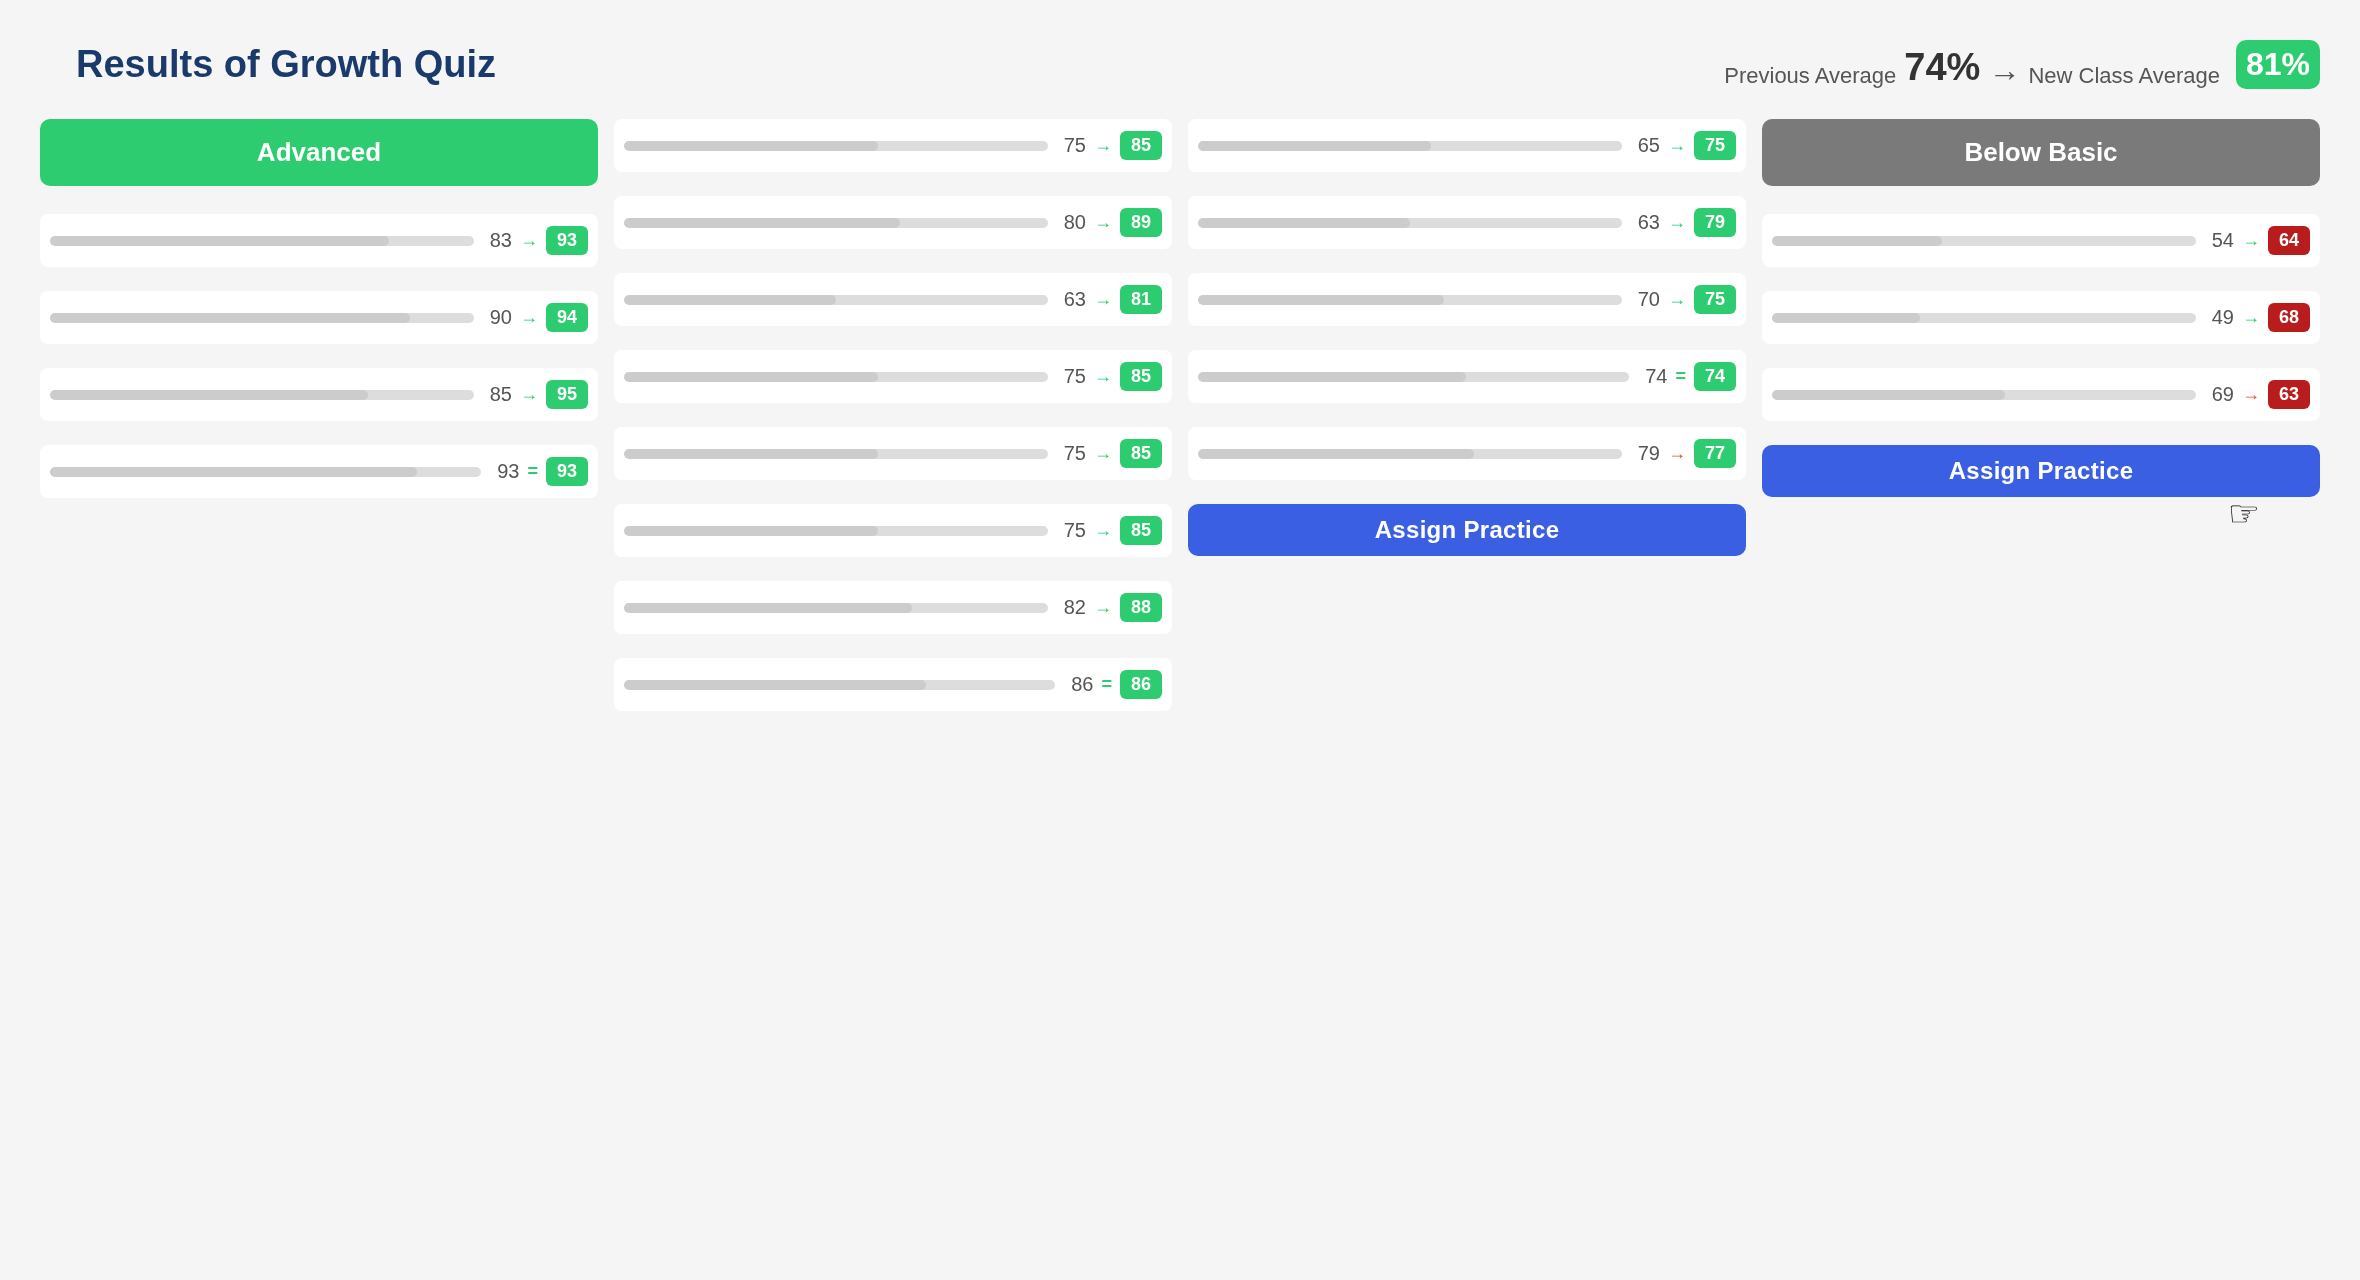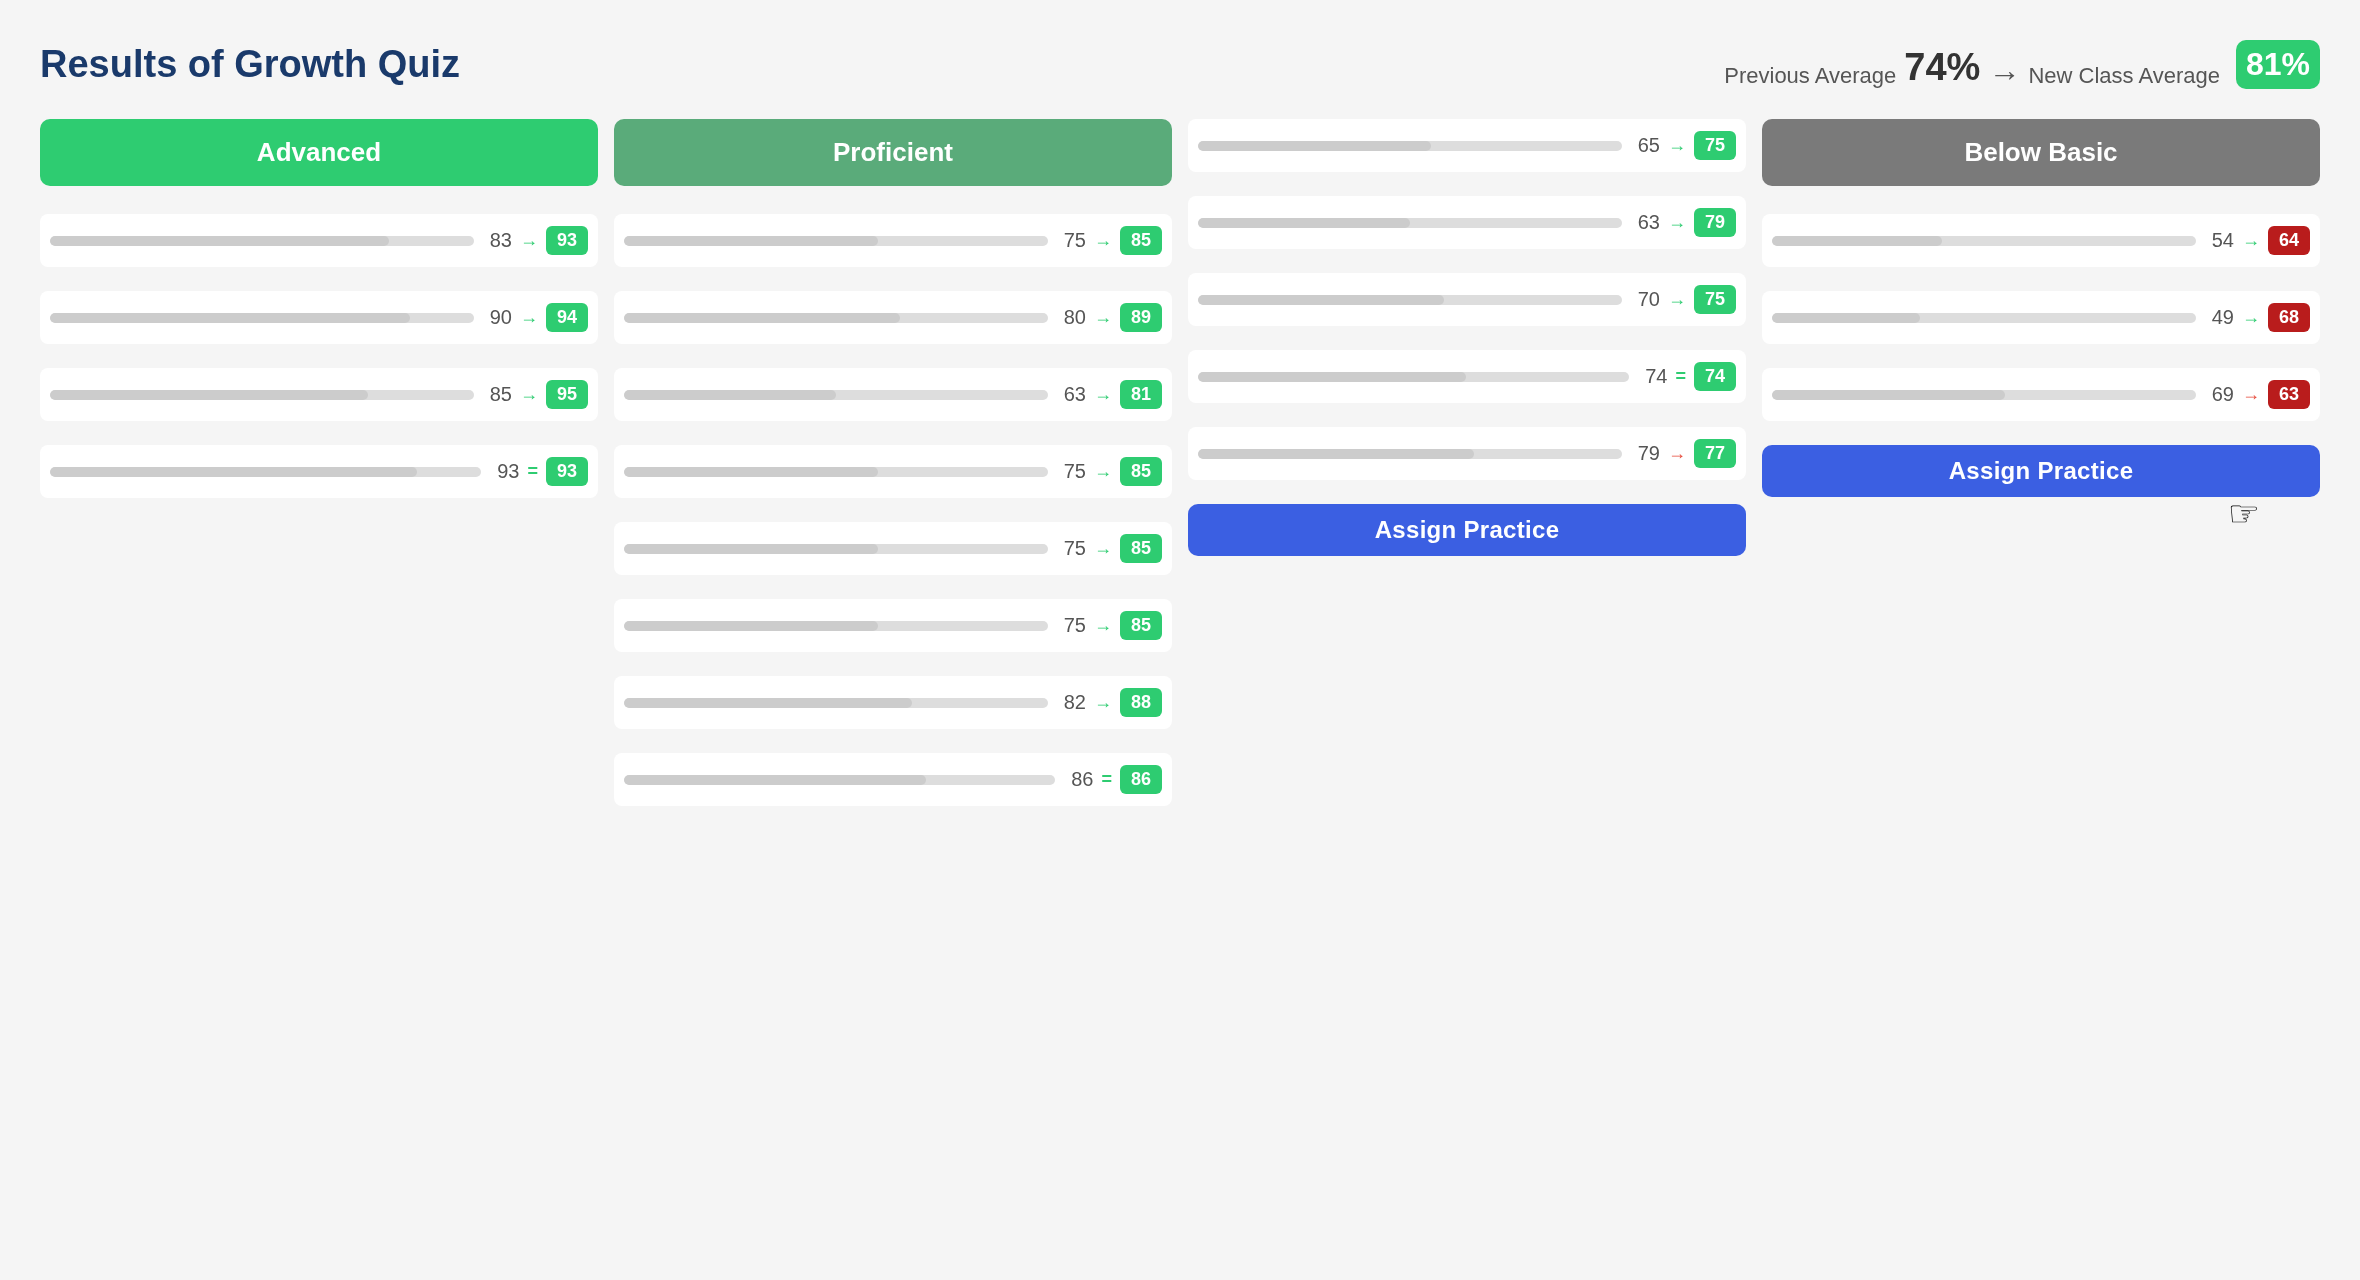--- a/index.html
+++ b/index.html
@@ -8,20 +8,21 @@
       background: #f5f5f5;
       padding: 40px 40px;
       min-height: 100vh;
     }
 
     .page-header {
       display: flex;
       align-items: center;
       justify-content: space-between;
       margin-bottom: 30px;
+      margin-left: 36px;
     }
 
     .page-title {
       font-size: 38px;
       font-weight: 800;
       color: #1a3a6b;
     }
 
     .averages {
       display: flex;
@@ -210,21 +211,20 @@
       <div class="student-row">
         <div class="progress-bar-bg">
           <div class="progress-bar-fill" style="width: 85%;"></div>
         </div>
         <span class="score-prev">93</span>
         <span class="score-arrow eq">=</span>
         <span class="score-new green">93</span>
       </div>
     </div>
     <div class="column col-proficient">
-      <div class="column-header">Proficient</div>
       <div class="student-row">
         <div class="progress-bar-bg">
           <div class="progress-bar-fill" style="width: 60%;"></div>
         </div>
         <span class="score-prev">75</span>
         <span class="score-arrow up">→</span>
         <span class="score-new green">85</span>
       </div>
       <div class="student-row">
         <div class="progress-bar-bg">

